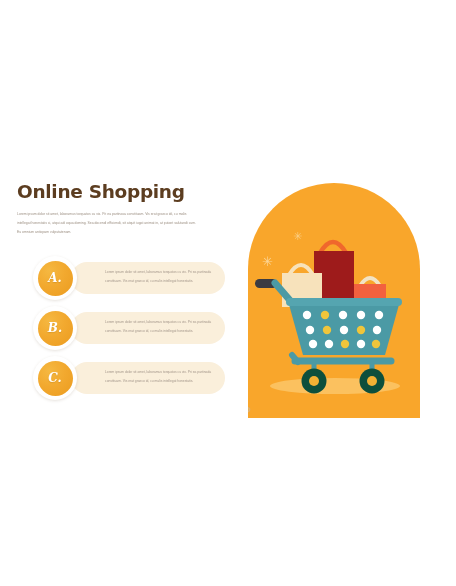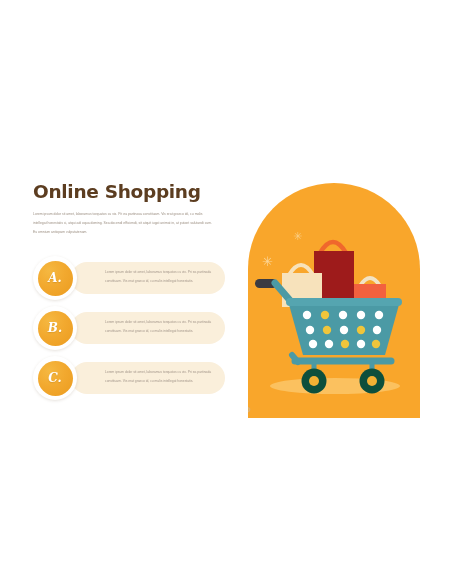--- a/index.html
+++ b/index.html
@@ -19,21 +19,21 @@
     position: absolute;
     left: 0; top: 0;
     width: 456px;
     height: 586px;
     background: #ffffff;
   }
 
   
   .left-col {
     position: absolute;
-    left: 33px;
+    left: 17px;
     top: 182px;
     width: 190px;
   }
 
   .title {
     font-family: "DejaVu Sans", sans-serif;
     font-size: 18.5px;
     font-weight: bold;
     letter-spacing: -0.3px;
     color: #5c3d20;

